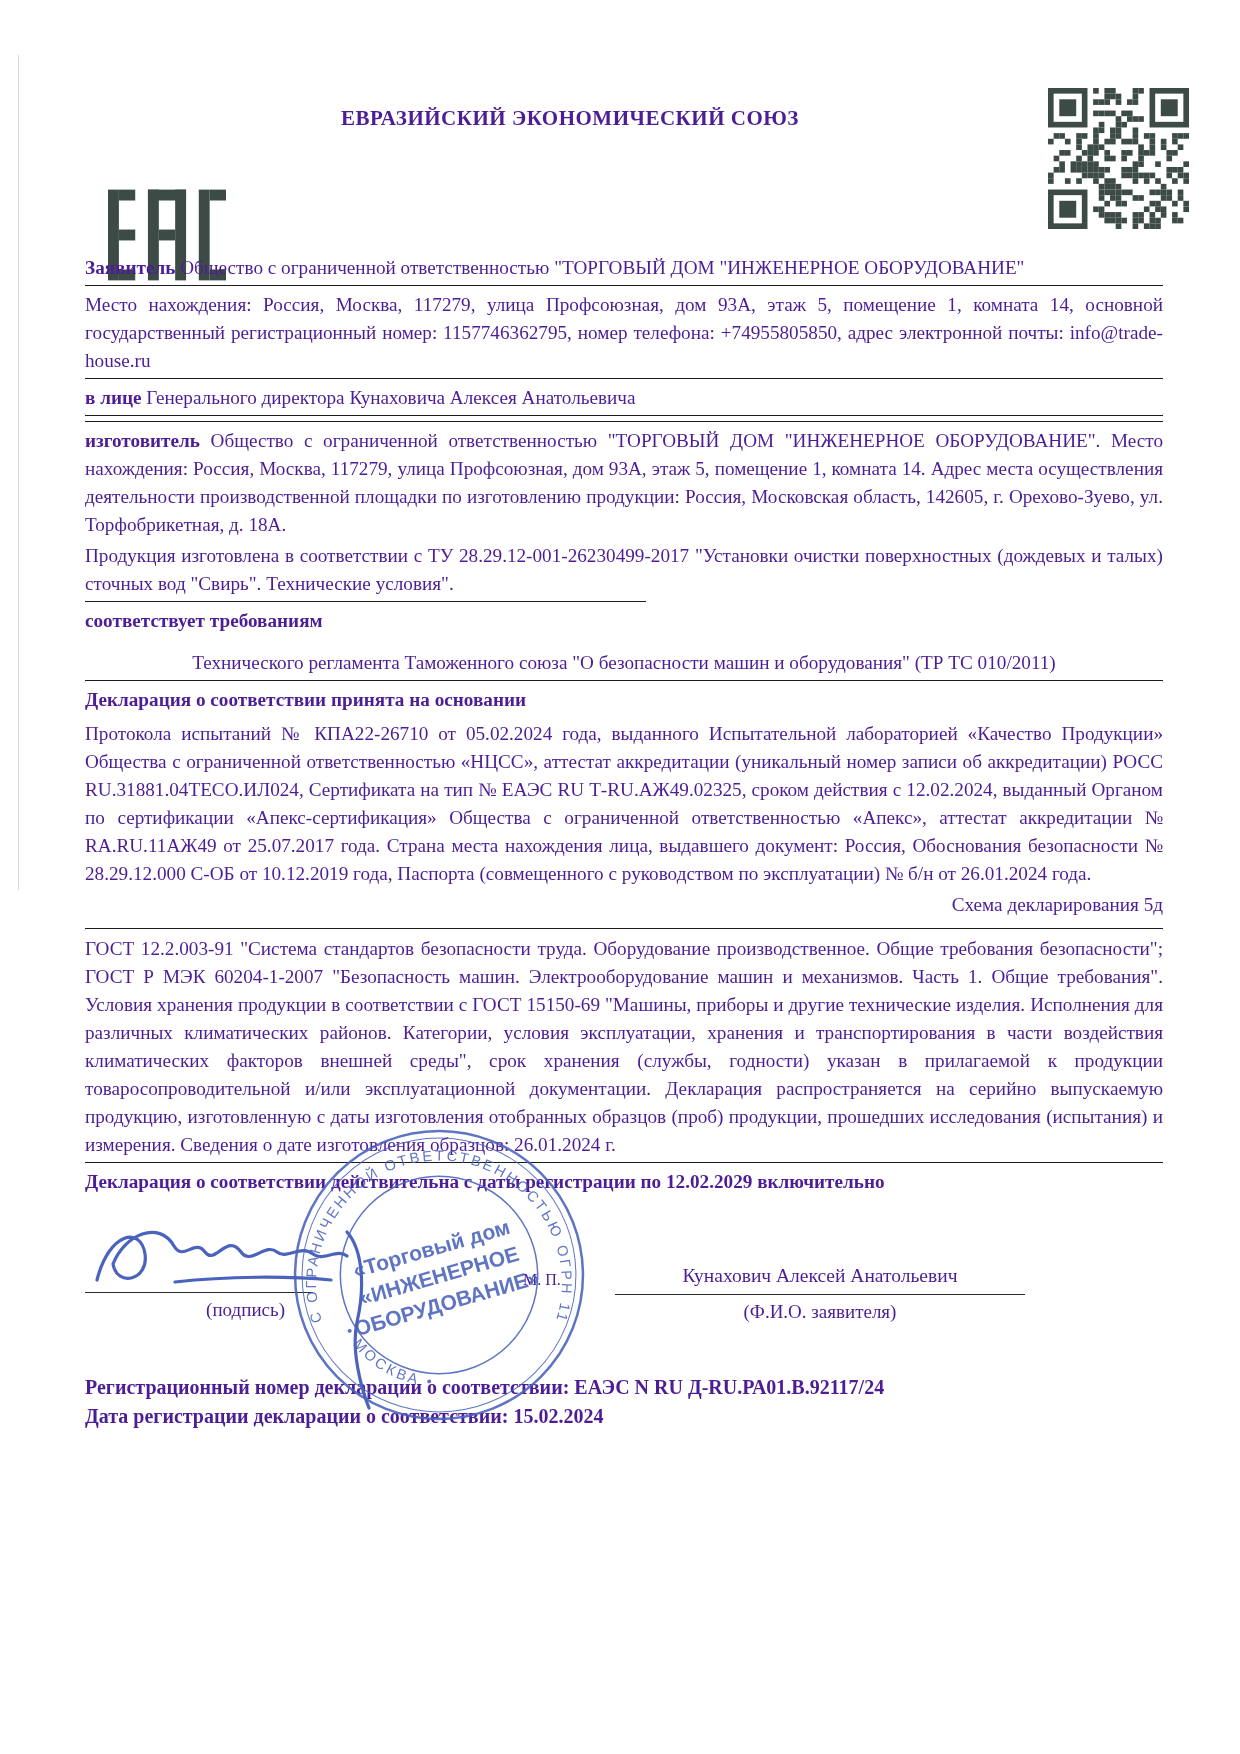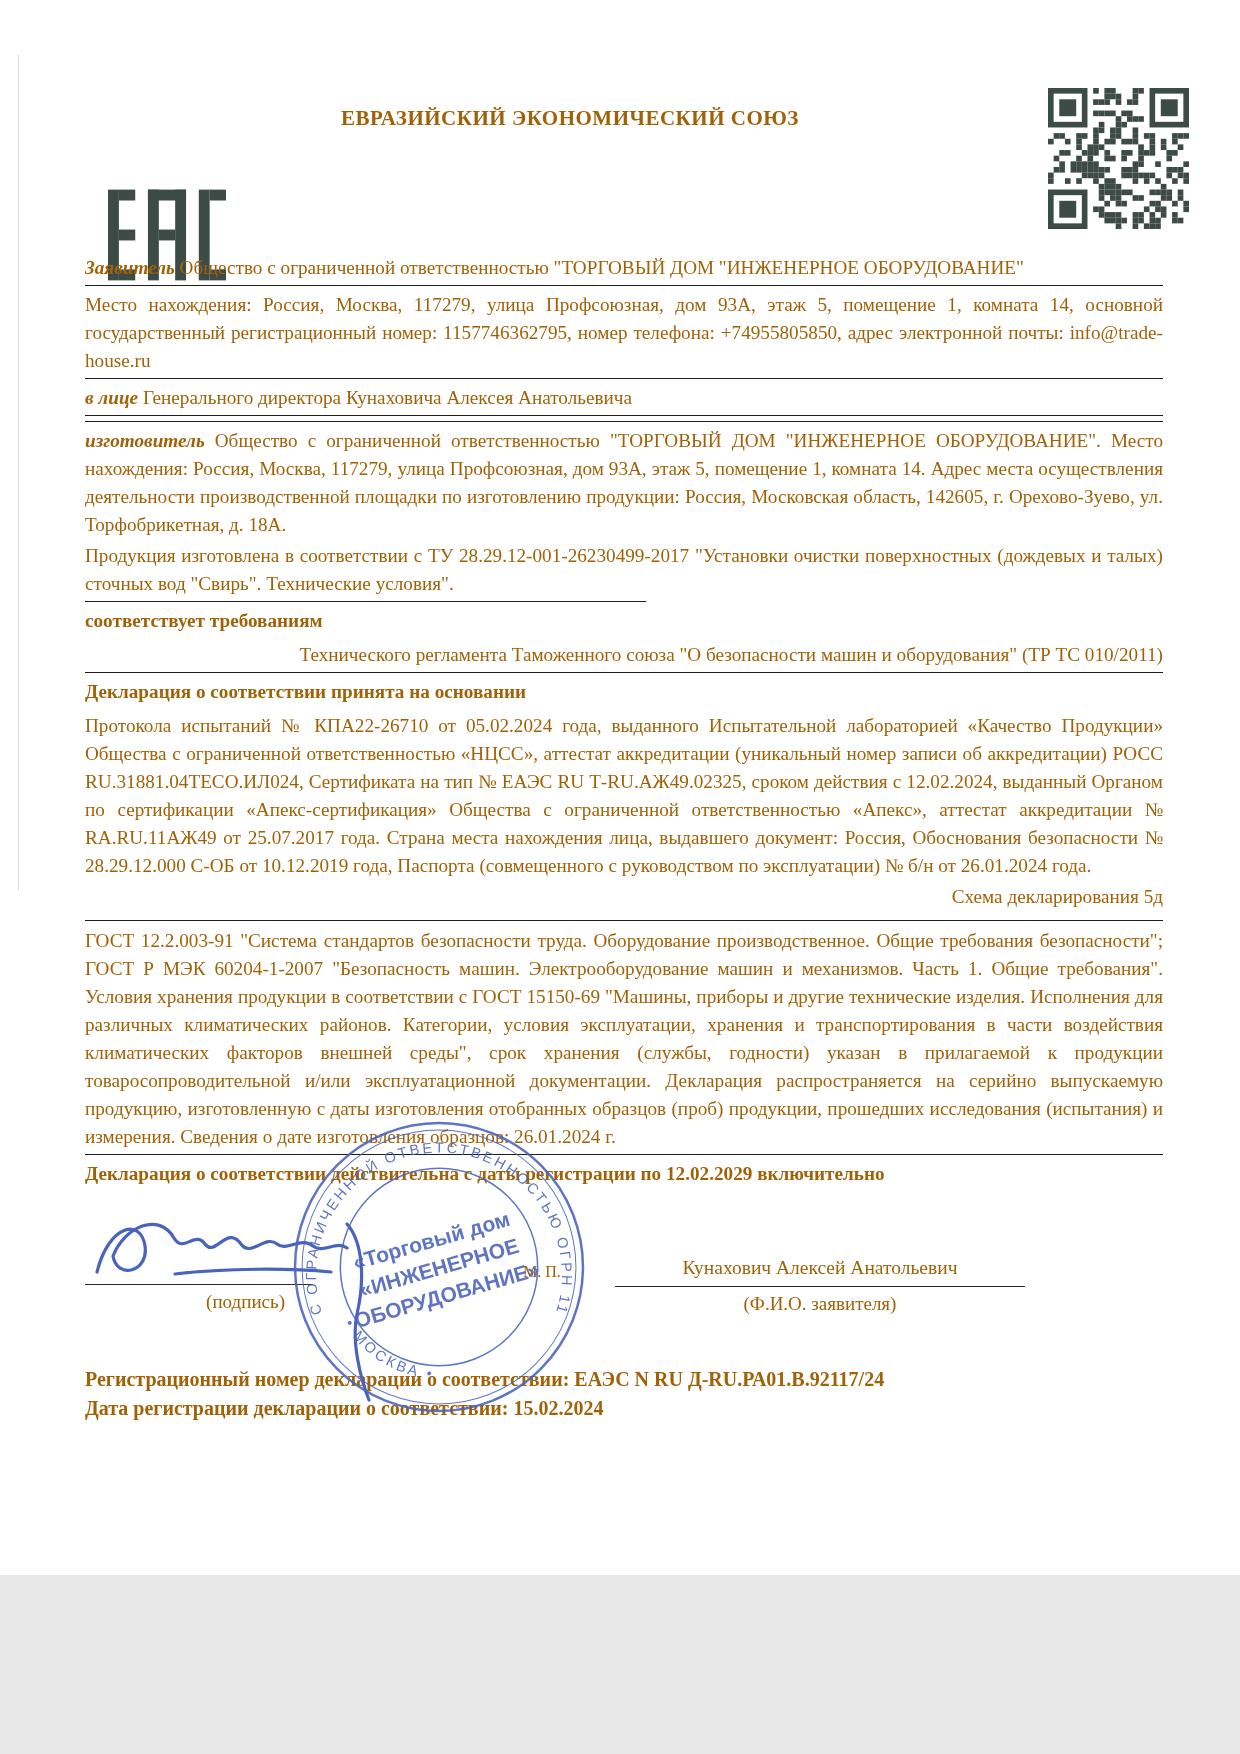--- a/index.html
+++ b/index.html
@@ -1,25 +1,25 @@
 <!DOCTYPE html>
 <html><head>
 <meta charset="utf-8">
 <style>
   html,body{margin:0;padding:0;background:#e8e8e8;}
-  .page{position:relative;width:1240px;height:1575px;background:#ffffff;overflow:hidden;
-        font-family:"Liberation Serif","DejaVu Serif",serif;color:#a16207;margin:0 auto;}
+  .page{position:relative;width:1240px;height:1754px;background:#ffffff;overflow:hidden;
+        font-family:"Liberation Serif","DejaVu Serif",serif;color:#4c1d95;margin:0 auto;}
   .scan-edge{position:absolute;left:18px;top:55px;width:1px;height:835px;background:#d8d8d8;}
   .header{position:absolute;left:230px;top:104px;width:680px;text-align:center;
           font-weight:bold;font-size:21px;line-height:28px;letter-spacing:.5px;}
   .eac-logo{position:absolute;left:108px;top:184px;}
   .qr{position:absolute;left:1048px;top:88px;width:141px;height:141px;}
   .content{position:absolute;left:85px;top:254px;width:1078px;font-size:19.2px;line-height:28px;text-align:justify;}
   .content p{margin:0 0 3px 0;}
-  .lbl{font-weight:bold;font-style:italic;}
+  .lbl{font-weight:bold;}
   .heading{font-weight:bold;text-align:left;}
   .rule{border:none;border-top:1.7px solid #1d1d1d;margin:3px 0 5px 0;height:0;}
   .partial-rule{border:none;border-top:1.6px solid #1d1d1d;margin:0 0 5px 0;height:0;width:52%;}
   .scheme-row{display:flex;align-items:flex-end;text-align:left;flex-direction:column;}
   .scheme-fill{flex:1;border-bottom:1.6px solid #1d1d1d;margin:0 0 5px 8px;}
   .footer{position:relative;height:168px;margin-top:10px;text-align:left;}
   .sig-line{position:absolute;left:0;top:86px;width:228px;border-top:1.6px solid #2a2a2a;}
   .sig-caption{position:absolute;left:40px;top:90px;width:160px;text-align:right;font-size:19px;}
   .mp{position:absolute;left:438px;top:60px;font-size:16px;}
   .holder-name{position:absolute;left:520px;top:56px;width:430px;text-align:center;font-size:19.5px;}
@@ -277,21 +277,21 @@
     <p><span class="lbl">в лице</span> <span>Генерального директора Кунаховича Алексея Анатольевича</span></p>
     <div class="rule"></div>
 
     <div class="rule"></div>
 
     <p><span class="lbl">изготовитель</span> <span>Общество с ограниченной ответственностью "ТОРГОВЫЙ ДОМ "ИНЖЕНЕРНОЕ ОБОРУДОВАНИЕ". Место нахождения: Россия, Москва, 117279, улица Профсоюзная, дом 93А, этаж 5, помещение 1, комната 14. Адрес места осуществления деятельности производственной площадки по изготовлению продукции: Россия, Московская область, 142605, г. Орехово-Зуево, ул. Торфобрикетная, д. 18А.</span></p>
     <p>Продукция изготовлена в соответствии с ТУ 28.29.12-001-26230499-2017 "Установки очистки поверхностных (дождевых и талых) сточных вод "Свирь". Технические условия".</p>
     <div class="partial-rule"></div>
 
     <p class="heading">соответствует требованиям</p>
-    <p style="text-align:right;margin-top:6px">Технического регламента Таможенного союза "О безопасности машин и оборудования" (ТР ТС 010/2011)</p>
+    <p style="text-align:center;margin-top:14px">Технического регламента Таможенного союза "О безопасности машин и оборудования" (ТР ТС 010/2011)</p>
     <div class="rule"></div>
 
     <p class="heading">Декларация о соответствии принята на основании</p>
     <p style="margin-top:6px">Протокола испытаний № КПА22-26710 от 05.02.2024 года, выданного Испытательной лабораторией «Качество Продукции» Общества с ограниченной ответственностью «НЦСС», аттестат аккредитации (уникальный номер записи об аккредитации) РОСС RU.31881.04ТЕСО.ИЛ024, Сертификата на тип № ЕАЭС RU Т-RU.АЖ49.02325, сроком действия с 12.02.2024, выданный Органом по сертификации «Апекс-сертификация» Общества с ограниченной ответственностью «Апекс», аттестат аккредитации № RA.RU.11АЖ49 от 25.07.2017 года. Страна места нахождения лица, выдавшего документ: Россия, Обоснования безопасности № 28.29.12.000 С-ОБ от 10.12.2019 года, Паспорта (совмещенного с руководством по эксплуатации) № б/н от 26.01.2024 года.</p>
     <div class="scheme-row">
       <span>Схема декларирования 5д</span>
       <span class="scheme-fill"></span>
     </div>
     <div class="rule"></div>
 

